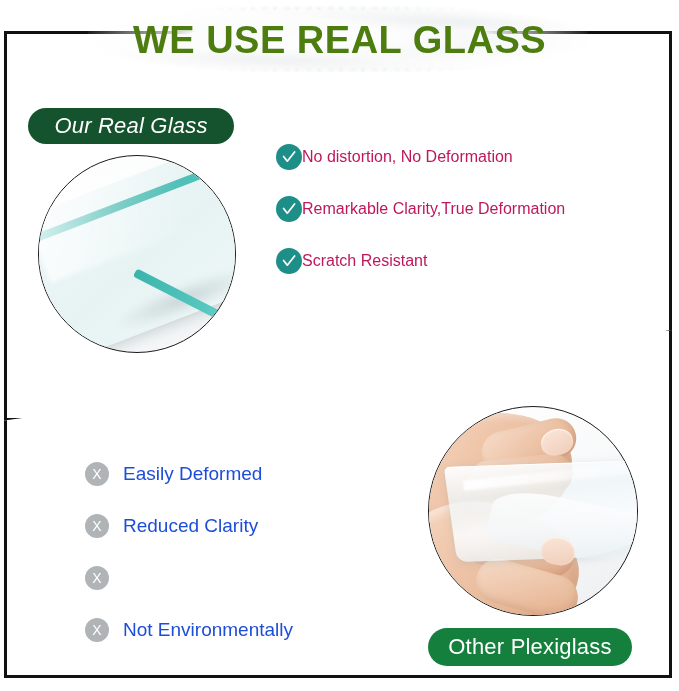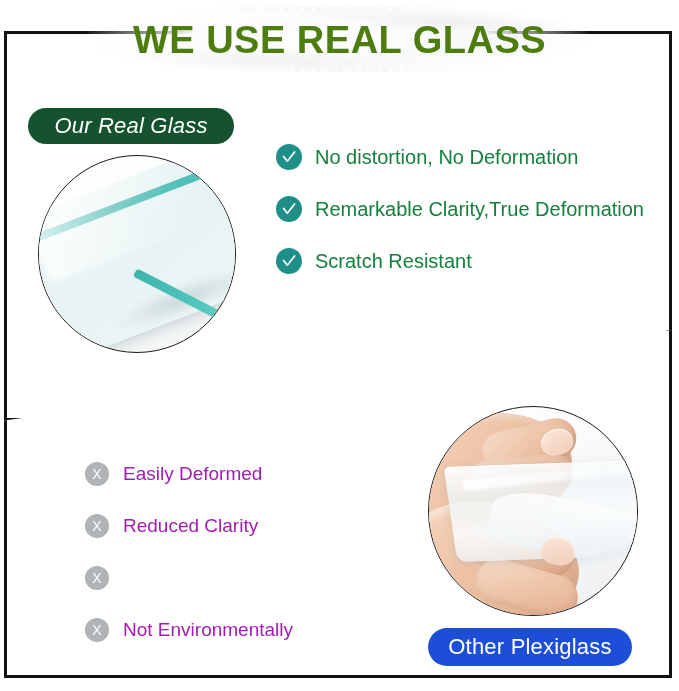--- a/index.html
+++ b/index.html
@@ -123,21 +123,21 @@
     width: 206px;
     height: 36px;
     background: #14532d;
     font-style: italic;
   }
   #badge-plexiglass {
     left: 428px;
     top: 628px;
     width: 204px;
     height: 38px;
-    background: #1d4ed8;
+    background: #15803d;
   }
 
   
   .photo-circle {
     position: absolute;
     border-radius: 50%;
     border: 1.5px solid #1b1b1b;
     overflow: hidden;
   }
 
@@ -323,30 +323,29 @@
   .icon-x {
     width: 24px;
     height: 24px;
     background: #b0b4b6;
     color: #ffffff;
     font-size: 14px;
     line-height: 1;
     font-family: "Liberation Sans", sans-serif;
   }
   .feature-label {
-    margin-left: 13px;
-    font-size: 20px;
-    color: #15803d;
+    font-size: 16px;
+    color: #be185d;
     white-space: nowrap;
     font-family: "Liberation Sans", sans-serif;
   }
   #list-cons .feature-label {
     margin-left: 14px;
     font-size: 19px;
-    color: #a21caf;
+    color: #1d4ed8;
   }
 </style>
 </head>
 <body>
 
 <div id="root">
 
   <div id="panel-top" class="panel"></div>
 
   <div id="panel-bottom" class="panel"></div>

